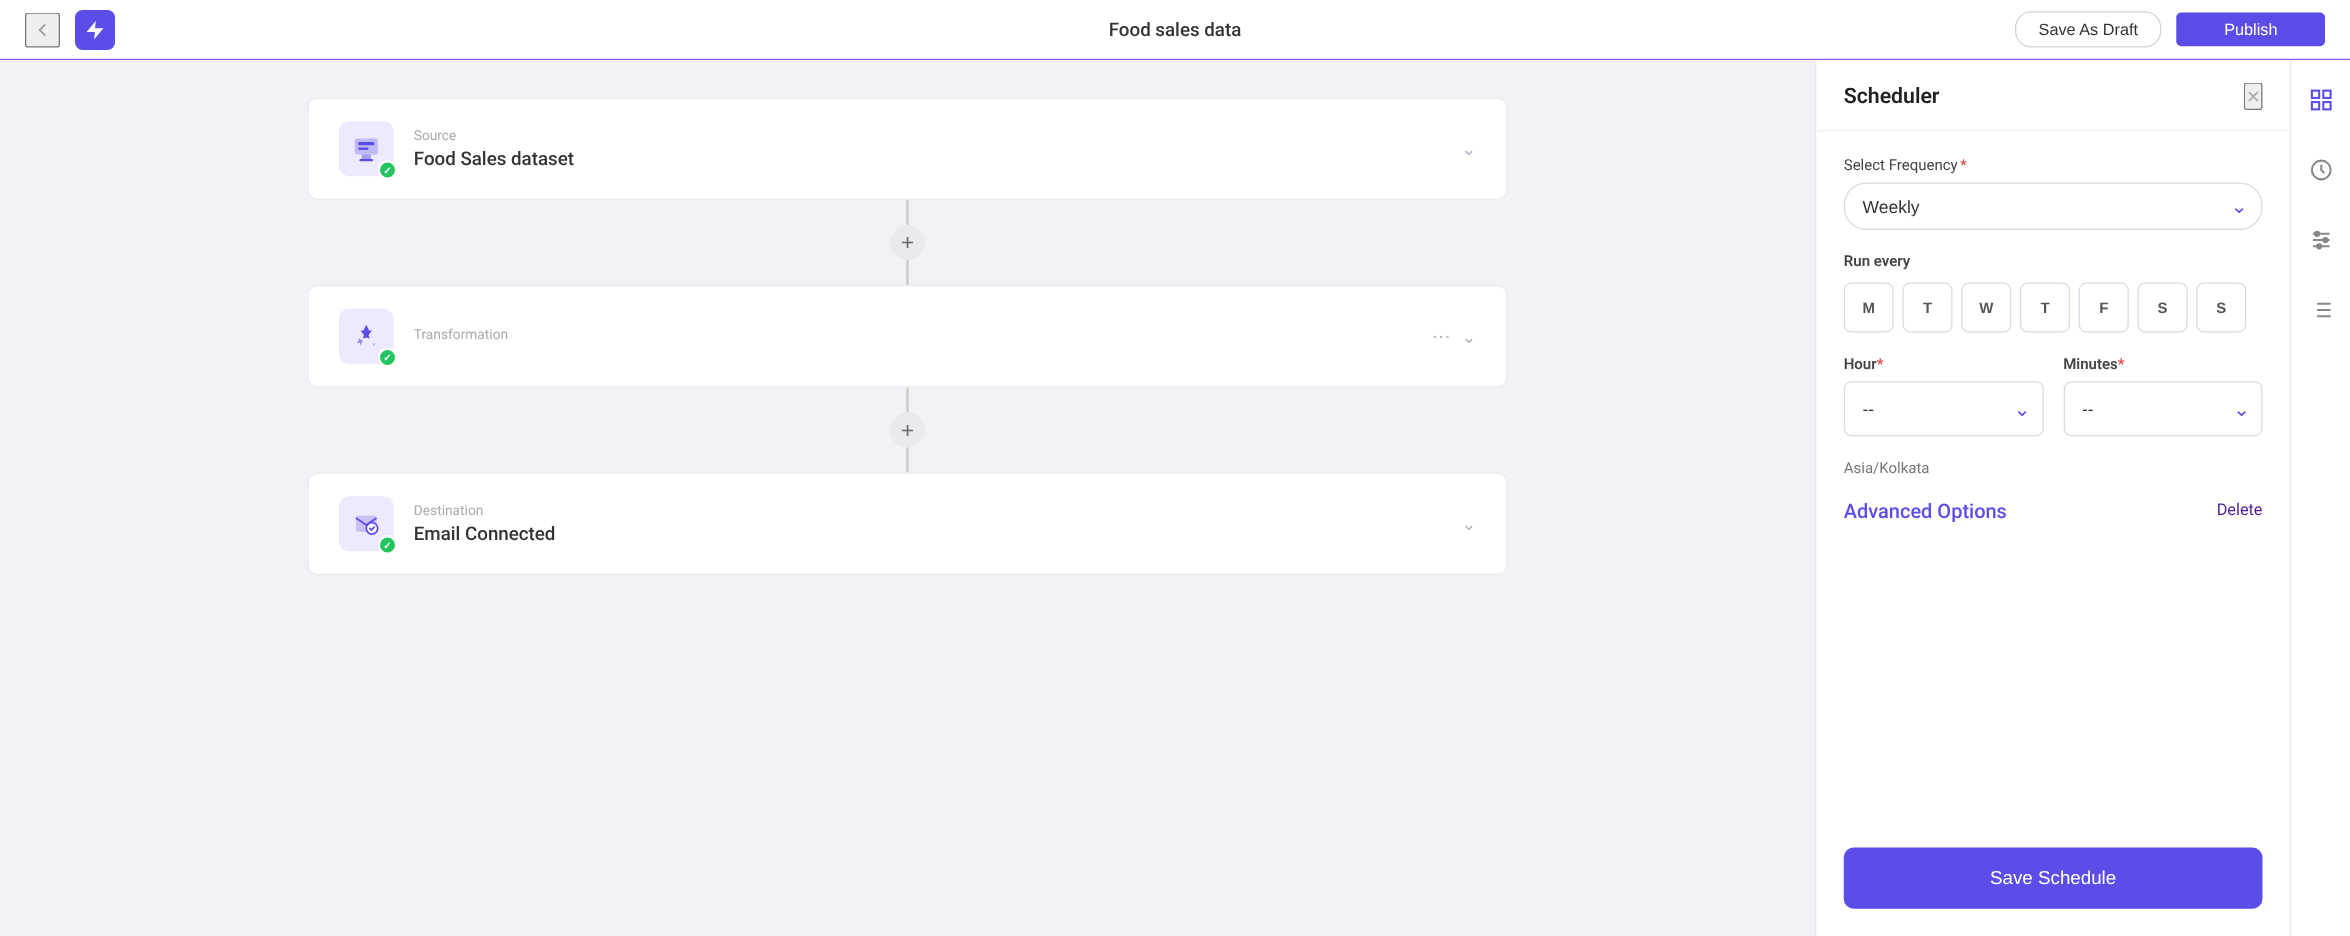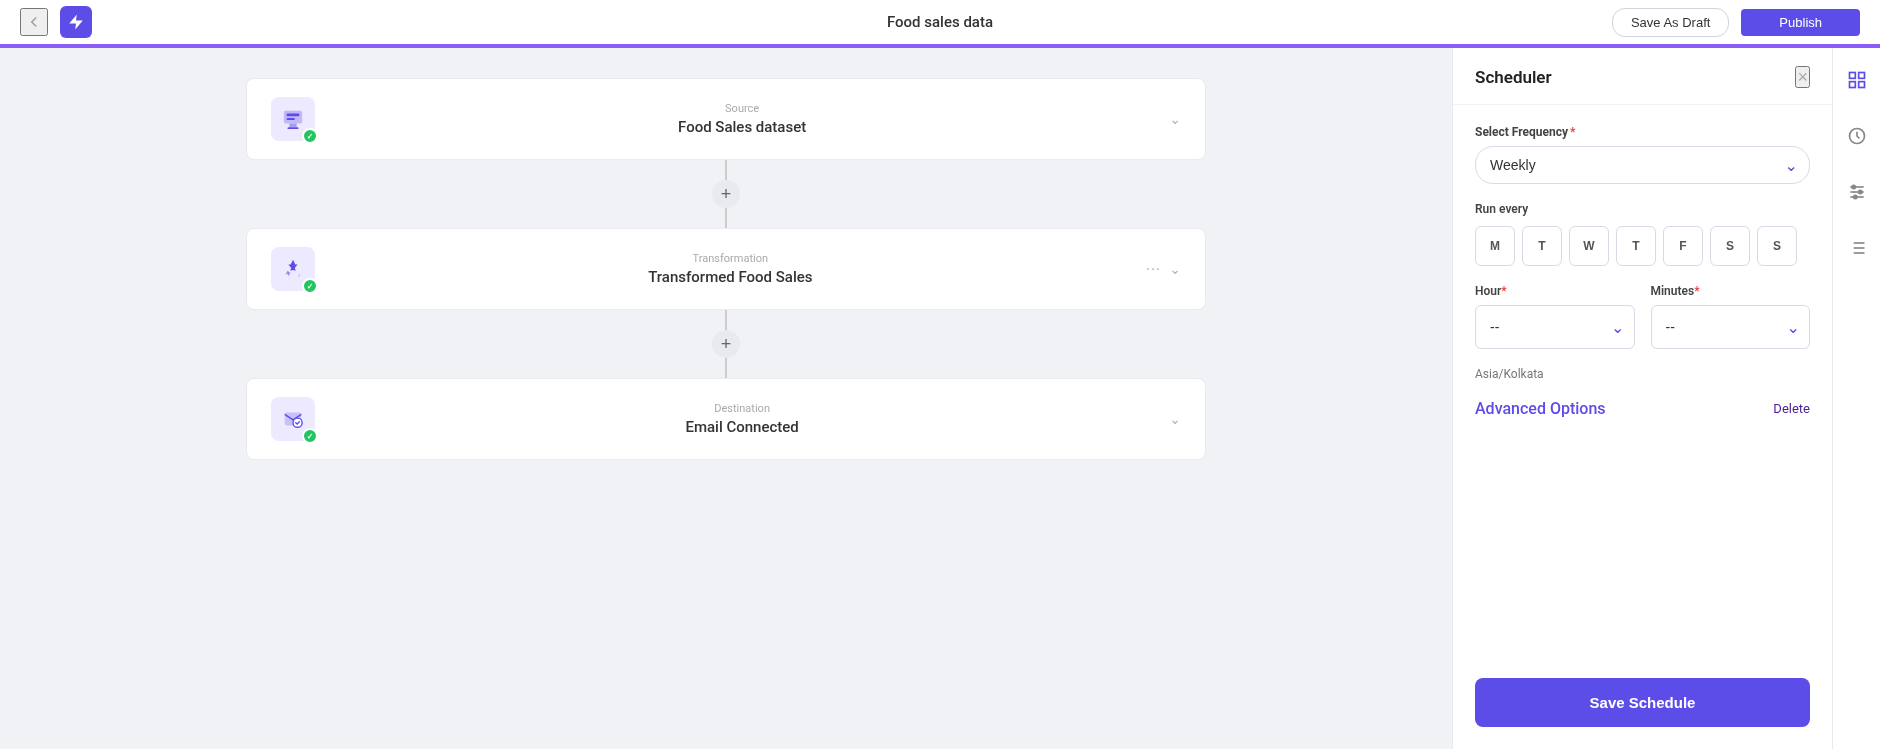--- a/index.html
+++ b/index.html
@@ -2,21 +2,21 @@
 <html><head>
   <meta charset="utf-8">
   <style>
     * { box-sizing: border-box; margin: 0; padding: 0; }
     body { font-family: -apple-system, BlinkMacSystemFont, 'Segoe UI', Roboto, sans-serif; background: #f0f2f5; width: 1880px; height: 749px; overflow: hidden; display: flex; flex-direction: column; }
 
     
     .header {
       height: 48px;
       background: #ffffff;
-      border-bottom: 4px solid #8b5cf6;
+      border-bottom: 1px solid #8b5cf6;
       display: flex;
       align-items: center;
       padding: 0 20px;
       position: relative;
       flex-shrink: 0;
       z-index: 10;
     }
     .header-left { display: flex; align-items: center; gap: 12px; }
     .back-btn {
       width: 28px; height: 28px;
@@ -86,21 +86,20 @@
     .pipeline-node {
       width: 960px;
       background: white;
       border-radius: 8px;
       border: 1px solid #e8eaf0;
       padding: 18px 24px;
       display: flex;
       align-items: center;
       gap: 16px;
       cursor: pointer;
-      text-align: center;
     }
     .node-icon-wrapper {
       width: 44px; height: 44px;
       background: #ede9fe;
       border-radius: 8px;
       display: flex; align-items: center; justify-content: center;
       flex-shrink: 0;
       position: relative;
     }
     .node-icon-wrapper svg { width: 22px; height: 22px; }
@@ -176,21 +175,21 @@
       overflow-y: auto;
       display: flex;
       flex-direction: column;
       gap: 18px;
     }
 
     
     .form-group { display: flex; flex-direction: column; gap: 7px; }
     .form-label {
       font-size: 12px;
-      font-weight: 700;
+      font-weight: 400;
       color: #444;
     }
     .form-label .required { color: #e53e3e; margin-left: 2px; }
 
     .select-wrapper {
       position: relative;
     }
     .form-select {
       width: 100%;
       padding: 10px 14px;
@@ -269,21 +268,21 @@
     .delete-link { font-size: 13px; color: #4c1d95; cursor: pointer; }
 
     .save-schedule-btn {
       width: 100%;
       padding: 16px;
       background: #5c4de8;
       border: none;
       border-radius: 8px;
       color: white;
       font-size: 15px;
-      font-weight: 700;
+      font-weight: 400;
       cursor: pointer;
       margin-top: auto;
     }
 
     
     .right-sidebar {
       width: 48px;
       background: white;
       border-left: 1px solid #e8eaf0;
       display: flex;
@@ -359,21 +358,20 @@
       <div class="node-icon-wrapper">
         <svg viewBox="0 0 24 24" fill="#5c4de8" width="22" height="22">
           <path d="M12 2L9.5 7H7l3 4-1 3 3-1 3 1-1-3 3-4h-2.5L12 2z" fill="#5c4de8"></path>
           <path d="M6 14l-2 4 2.5-.5.5 2.5 2-4" fill="#5c4de8" opacity="0.6"></path>
           <path d="M17 15l1 3.5 2-.5-1.5 3" fill="#5c4de8" opacity="0.4"></path>
         </svg>
         <div class="node-status-dot"></div>
       </div>
       <div class="node-text">
         <div class="node-type">Transformation</div>
-        <div class="node-name">Transformed Food Sales</div>
       </div>
       <div class="node-actions">
         <span class="node-dots">···</span>
         <span class="node-chevron">⌄</span>
       </div>
     </div>
 
     <div class="connector">
       <div class="connector-line"></div>
       <button class="connector-add">+</button>

